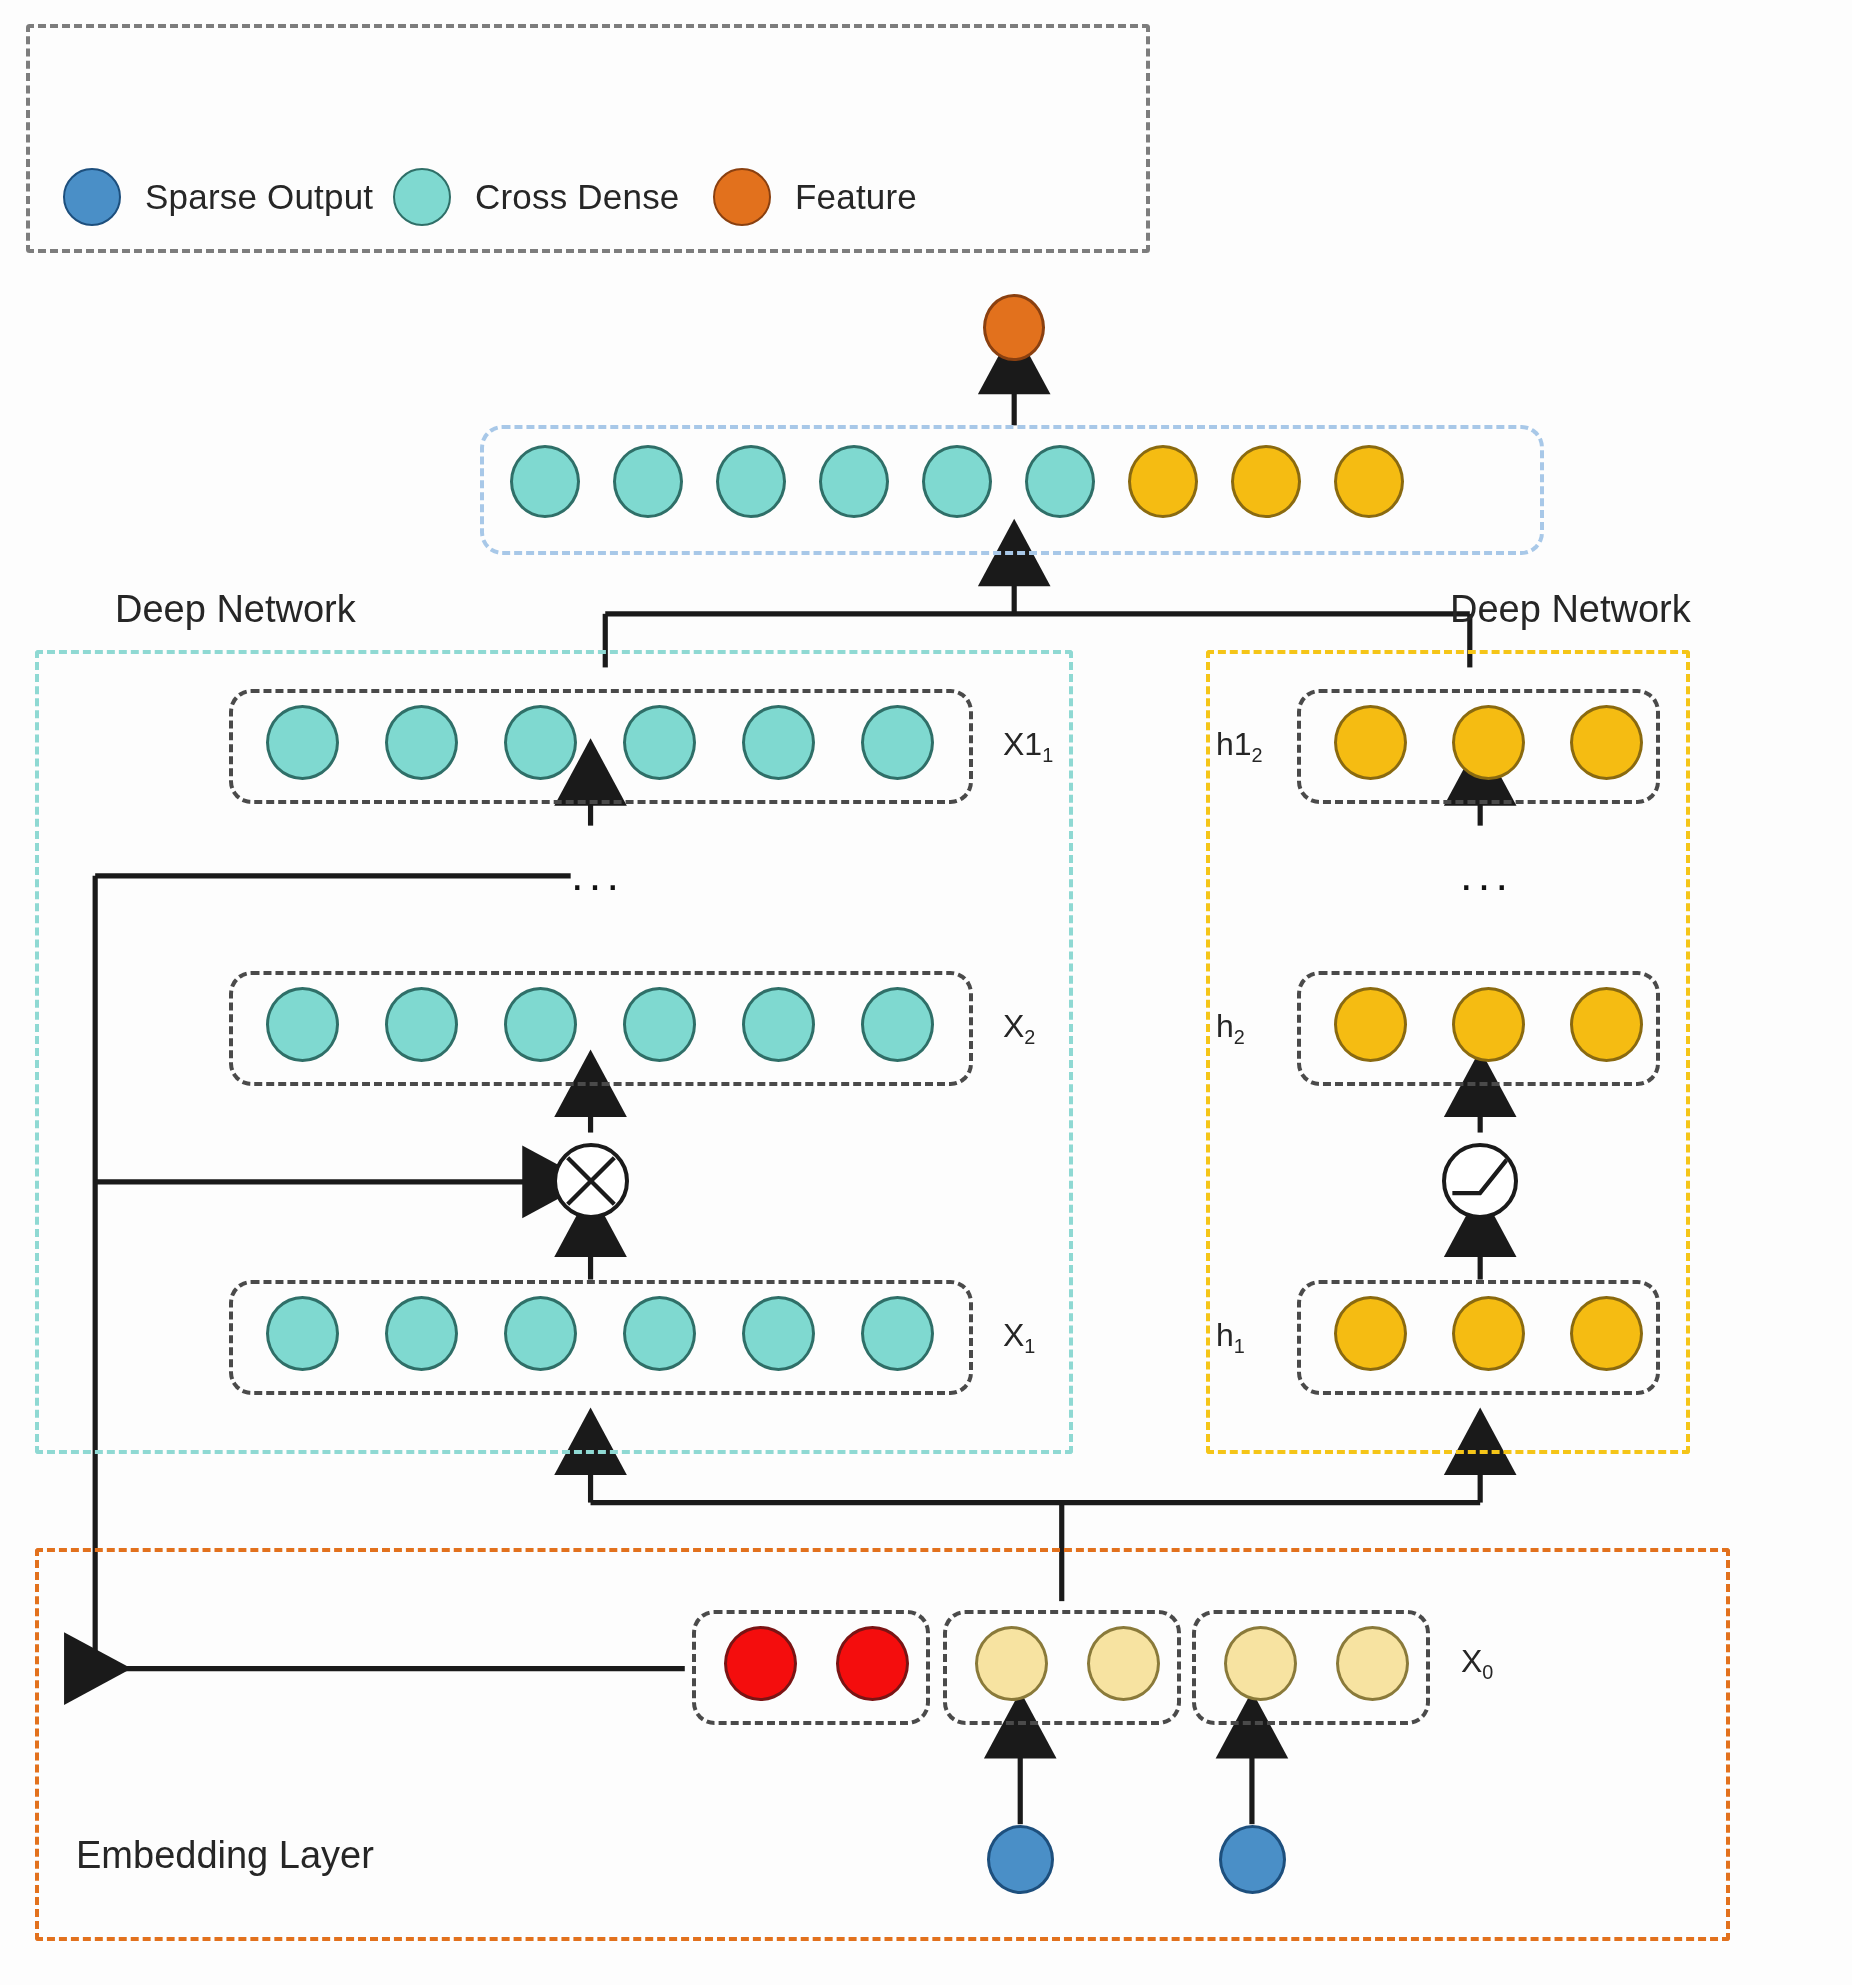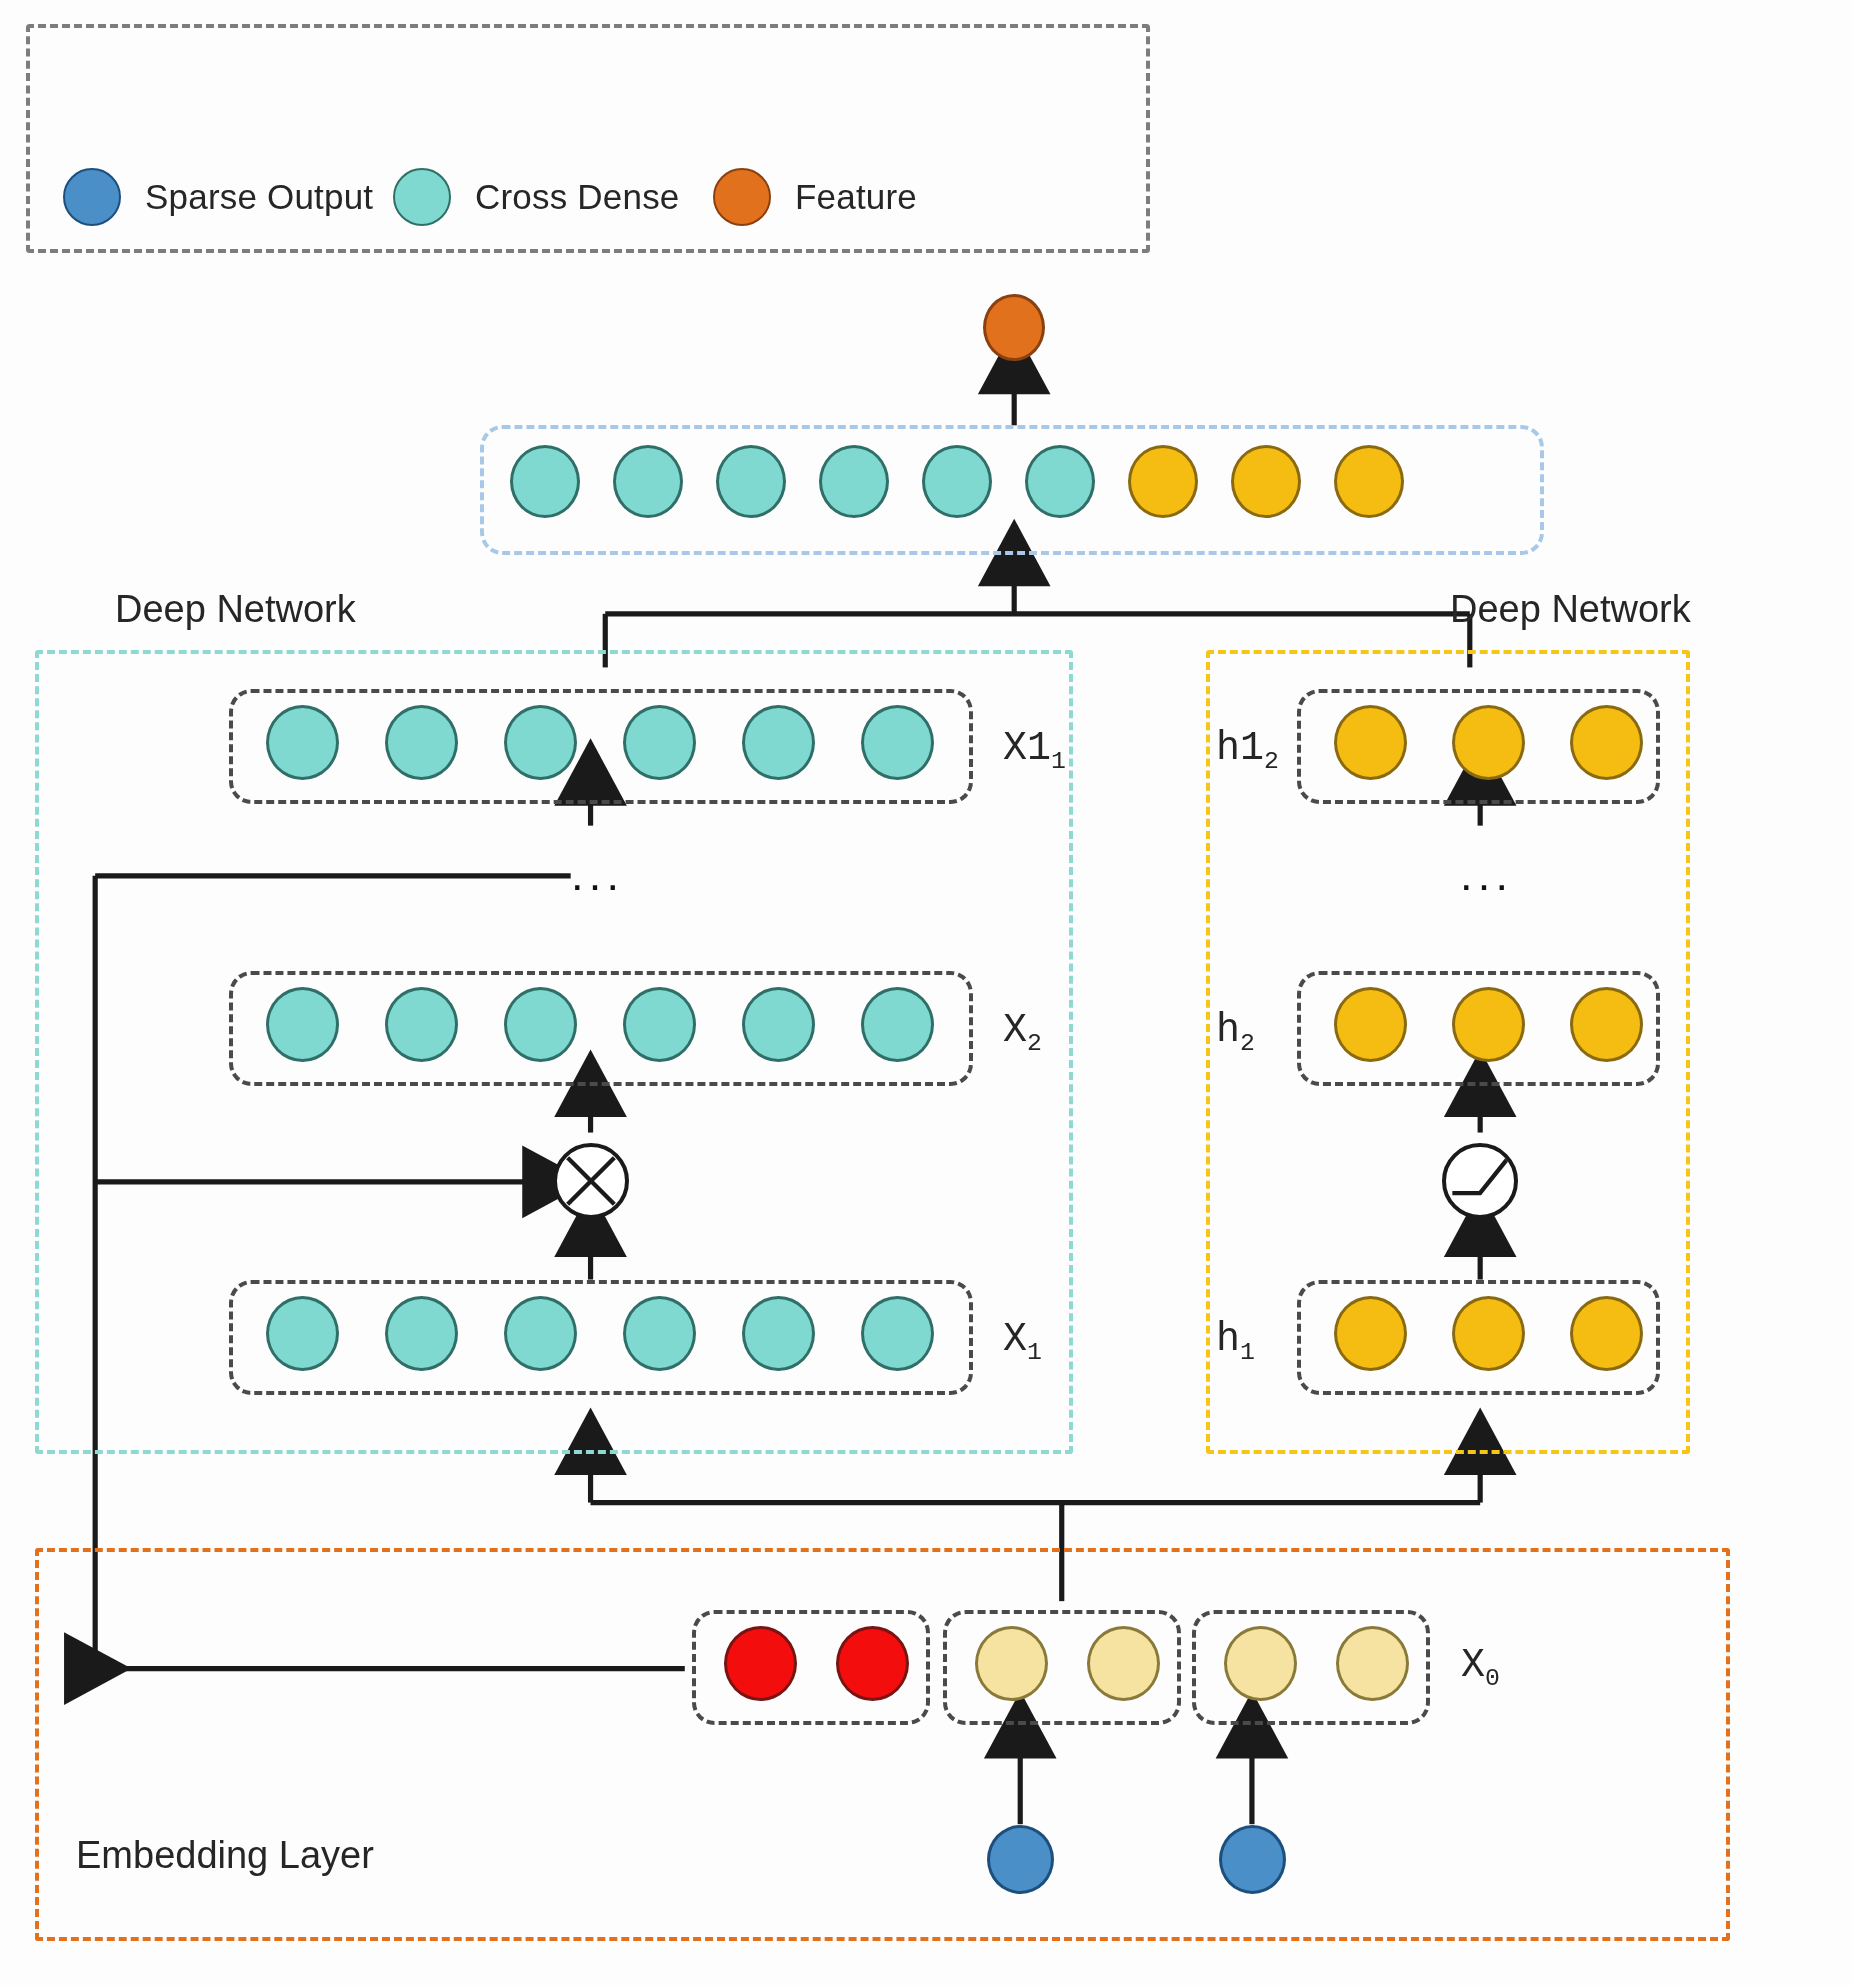--- a/index.html
+++ b/index.html
@@ -30,21 +30,21 @@
   
   .grp{border:4.3px dashed #4a4a4a;border-radius:22.5px;background:transparent;}
   .region{border-width:4.3px;border-style:dashed;border-radius:3.5px;background:transparent;}
   .region-cross{border-color:#8fd9d3;}
   .region-deep{border-color:#f5c518;}
   .region-emb{border-color:#e2711d;}
   .region-concat{border-color:#a8c8e8;border-radius:22.5px;}
 
   
   .net-label{font-size:38px;color:#262626;white-space:nowrap;}
-  .tier-label{font-family:Liberation Mono, monospace;font-size:40px;color:#262626;white-space:nowrap;}
+  .tier-label{font-family:Liberation Sans, sans-serif;font-size:32px;color:#262626;white-space:nowrap;}
   .tier-label sub{font-size:.62em;}
   .dots{font-size:45px;color:#111;letter-spacing:5.2px;line-height:1;}
 
   
   #wires{position:absolute;left:0;top:0;width:1852px;height:1985px;pointer-events:none;}
 
   .op{border-radius:50%;border:4.3px solid #1a1a1a;background:#ffffff;}
 </style>
 </head>
 <body>

